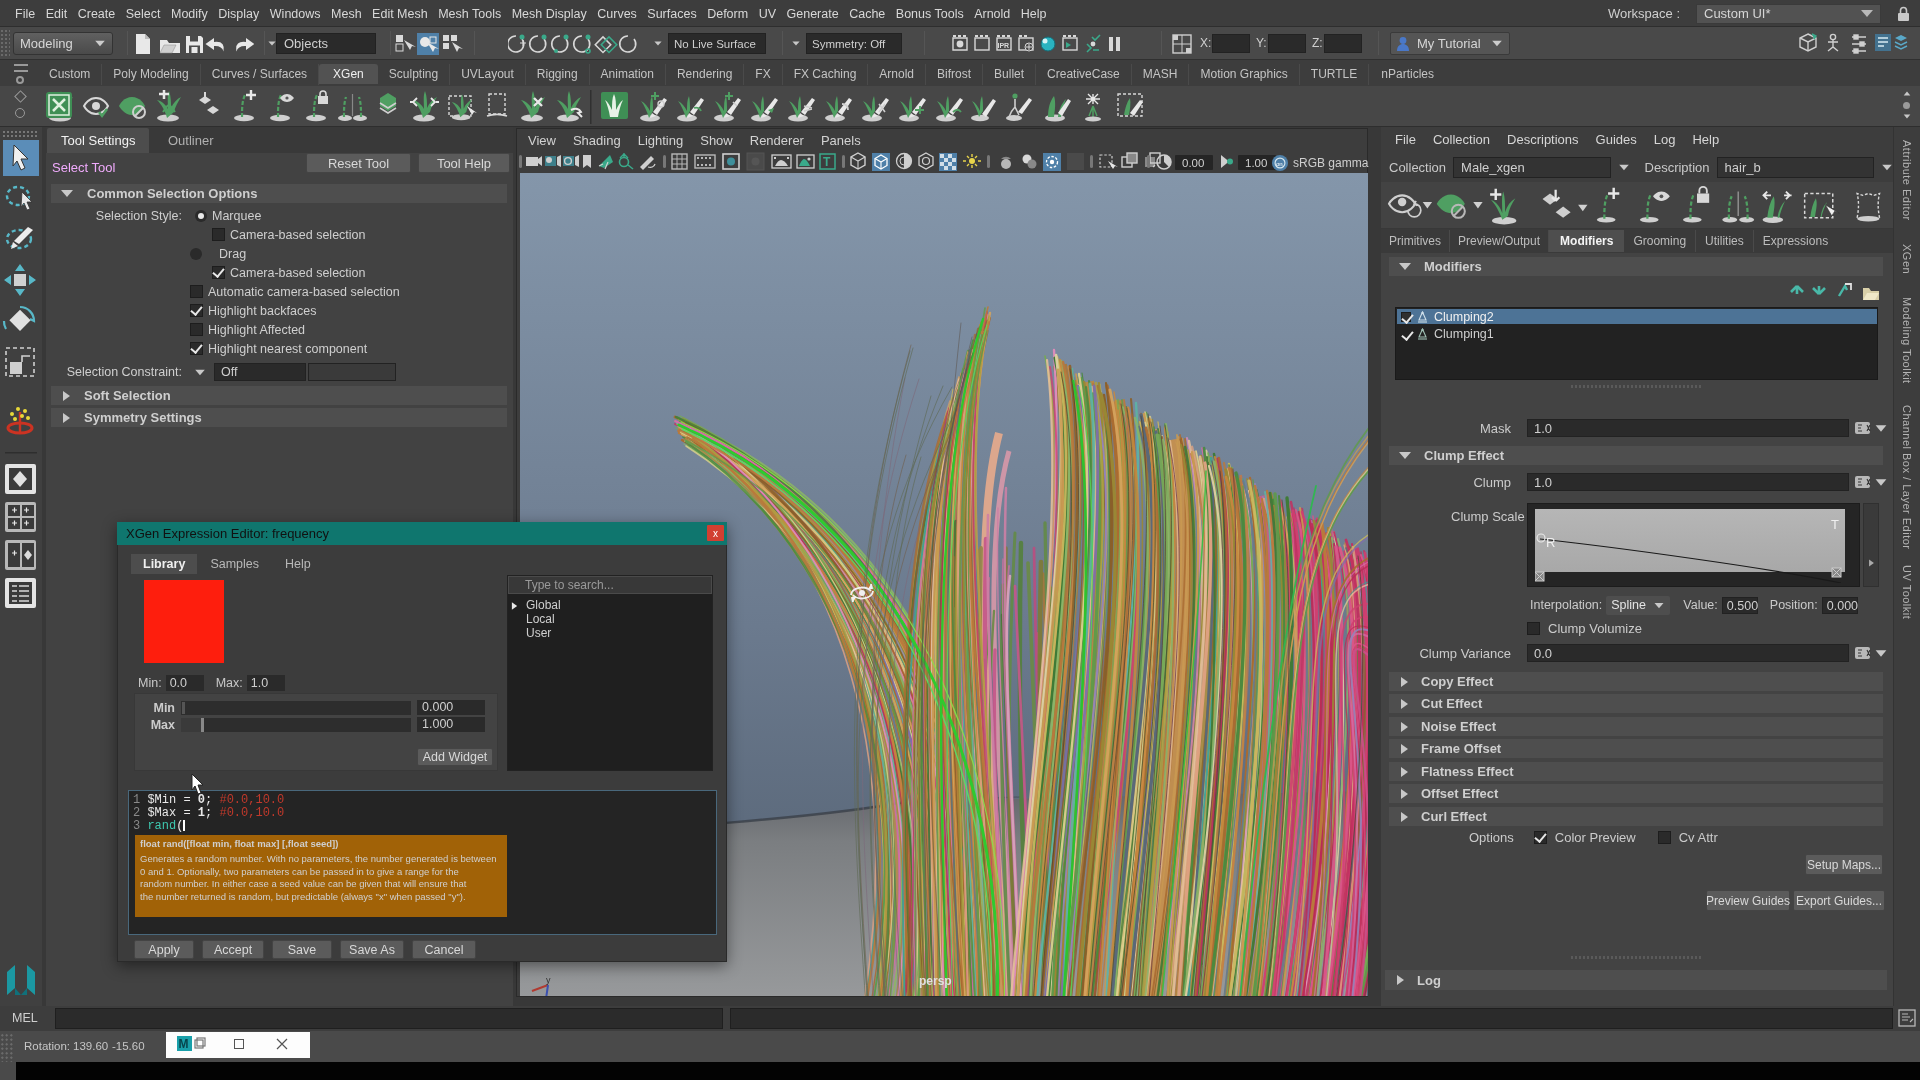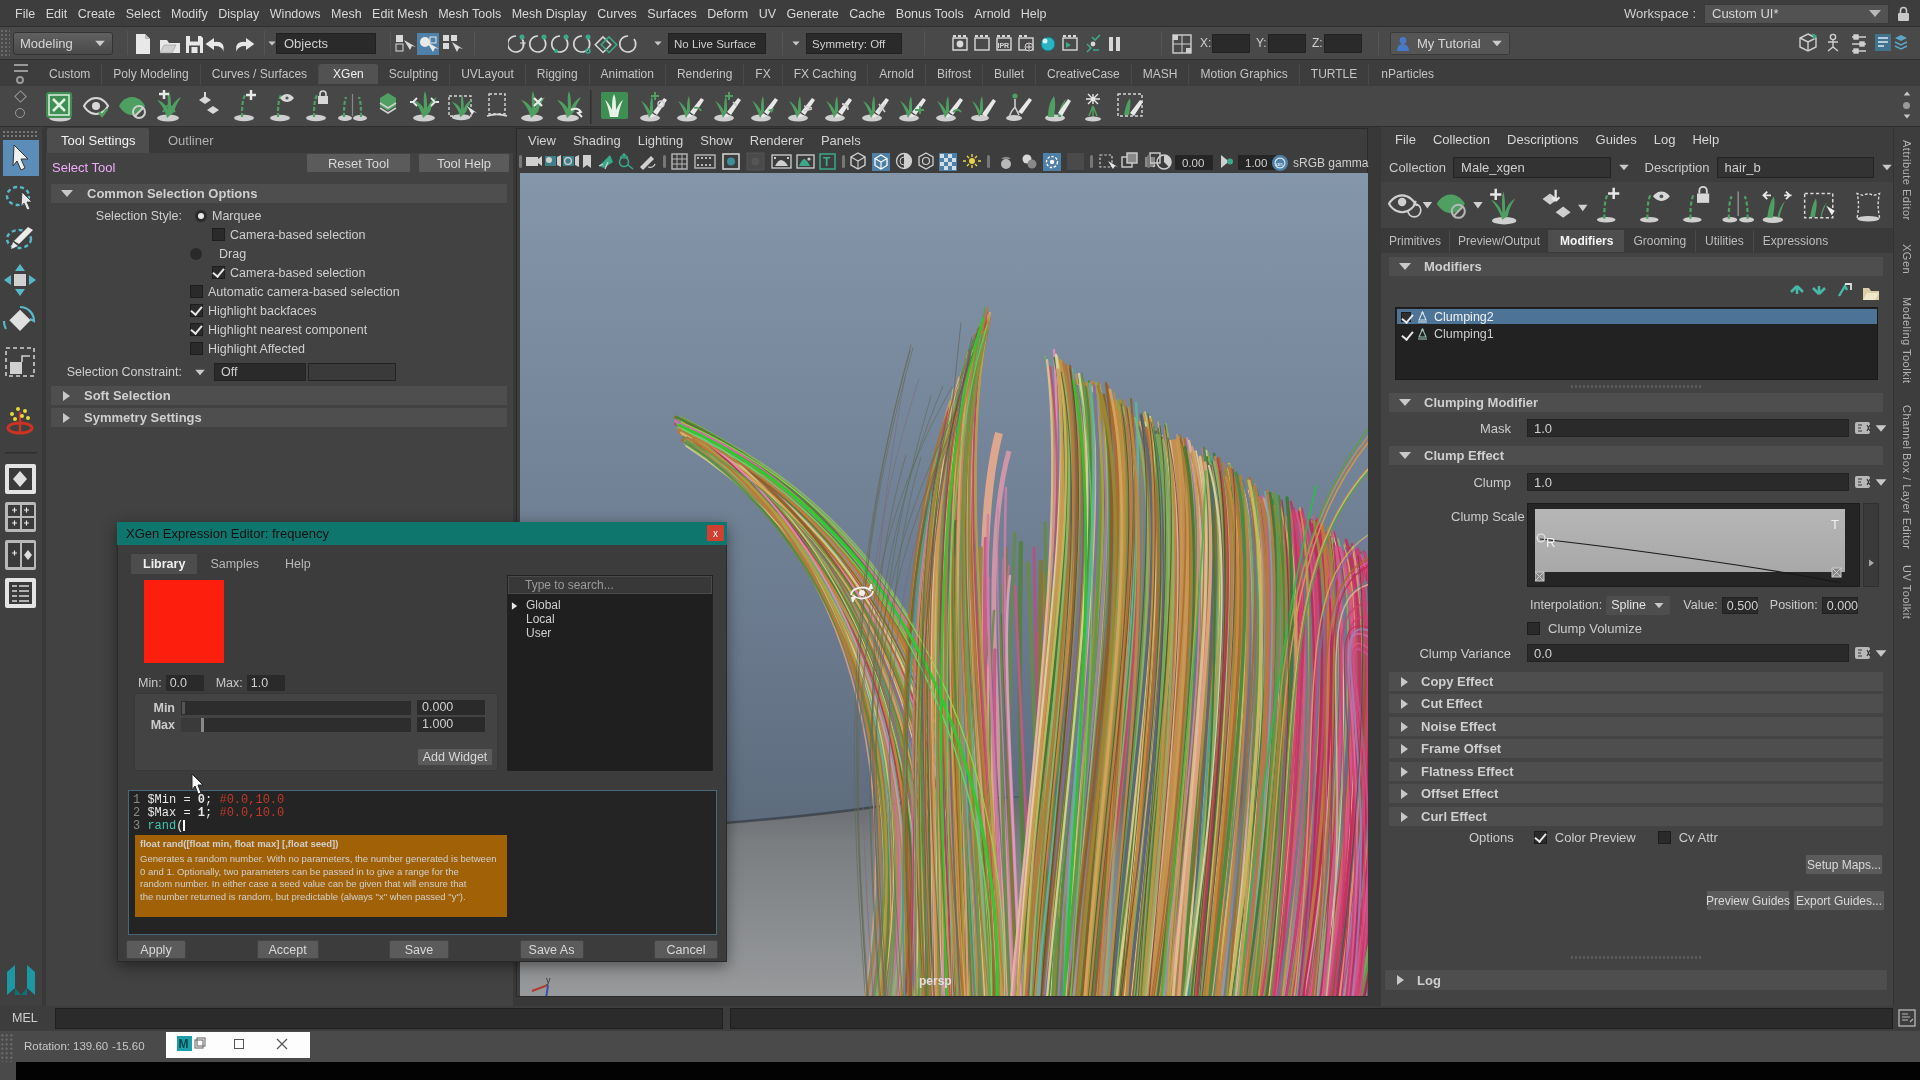--- a/index.html
+++ b/index.html
@@ -34,21 +34,21 @@
       <span>Curves</span>
       <span>Surfaces</span>
       <span>Deform</span>
       <span>UV</span>
       <span>Generate</span>
       <span>Cache</span>
       <span>Bonus Tools</span>
       <span>Arnold</span>
       <span>Help</span>
 </div>
-<div class="abs row" style="right:10px;top:0;height:27px;gap:8px">
+<div class="abs row" style="right:10px;top:0;height:27px;gap:16px">
 <span style="color:#cfcfcf">Workspace :</span>
 <div class="row" style="width:185px;height:20px;background:#525252;border:1px solid #3a3a3a;padding:0 7px;justify-content:space-between">
         <span>Custom UI*</span>
         <span class="tri-d" style="border-top-color:#b8b8b8"></span>
       </div>
 <svg width="13" height="16" viewBox="0 0 13 16">
         <rect x="1" y="7" width="11" height="8" rx="1" fill="#c9c9c9"></rect>
         <path d="M3.5 7V4.5a3 3 0 0 1 6 0V7" stroke="#c9c9c9" stroke-width="1.6" fill="none"></path>
       </svg>
 </div>
@@ -527,27 +527,27 @@
         <span class="cb"></span>
         <span style="margin-left:5px">Automatic camera-based selection</span>
       </div>
 <div class="row" style="height:19px">
         <span style="width:144px"></span>
         <span class="cb on"></span>
         <span style="margin-left:5px">Highlight backfaces</span>
       </div>
 <div class="row" style="height:19px">
         <span style="width:144px"></span>
-        <span class="cb on"></span>
-        <span style="margin-left:5px">Highlight nearest component</span>
+        <span class="cb"></span>
+        <span style="margin-left:5px">Highlight Affected</span>
       </div>
 <div class="row" style="height:19px">
         <span style="width:144px"></span>
-        <span class="cb"></span>
-        <span style="margin-left:5px">Highlight Affected</span>
+        <span class="cb on"></span>
+        <span style="margin-left:5px">Highlight nearest component</span>
       </div>
 <div class="row" style="height:22px;margin-top:3px">
         <span style="width:136px;text-align:right">Selection Constraint:</span>
         <span class="tri-d" style="margin-left:12px;transform:scale(.8)"></span>
         <div class="fld row" style="margin-left:8px;width:92px;height:18px;padding:0 6px">Off</div>
         <div class="fld" style="margin-left:2px;width:88px;height:18px;background:#3a3a3a"></div>
       </div>
 </div>
 <div class="abs hdr row" style="left:5px;top:259px;width:456px;height:19px;gap:14px;padding-left:12px">
       <span class="tri-r"></span>
@@ -1564,24 +1564,20 @@
 <span class="cb on" style="width:10px;height:10px;background:#222;border-color:#222"></span>
 <svg width="11" height="12" viewBox="0 0 11 12">
           <path d="M5.5 1L2 9h7z" fill="none" stroke="#9fc0b4" stroke-width="1.1"></path>
           <path d="M1 11h9" stroke="#9fc0b4" stroke-width="1.1"></path>
           <circle cx="5.5" cy="2" r="1.2" fill="#9fc0b4"></circle>
         </svg>
 <span style="font-size:12.5px;color:#cfcfcf">Clumping1</span>
       </div>
 </div>
 <div class="abs" style="left:190px;top:258px;width:130px;height:3px;background:repeating-linear-gradient(90deg,#5a5a5a 0 2px,transparent 2px 4px)"></div>
-<div class="abs hdr row" style="left:8px;top:266px;width:494px;height:19px;gap:13px;padding-left:10px">
-      <span class="tri-d"></span>
-      <span>Clumping Modifier</span>
-    </div>
 <div class="abs row" style="left:0;top:291px;width:512px;height:20px">
 <span style="width:130px;text-align:right;color:#cbcbcb">Mask</span>
 <div class="fld row" style="margin-left:16px;width:322px;height:18px;padding:0 6px;background:#2a2a2a">1.0</div>
 <svg width="17" height="14" viewBox="0 0 17 14" style="margin-left:5px">
         <rect x="1" y="1" width="15" height="12" rx="2" fill="#b8b8b8"></rect>
         <path d="M4 4h4m-4 3h3m-3 3h4m5-6l3 6m0-6l-3 6" stroke="#333" stroke-width="1.1"></path>
       </svg>
 <span class="tri-d" style="margin-left:4px;transform:scale(.9)"></span>
 </div>
 <div class="abs hdr row" style="left:8px;top:319px;width:494px;height:19px;gap:13px;padding-left:10px">
@@ -1774,21 +1770,21 @@
 <div><span style="color:#8a8a8a">3 </span><span style="color:#3ec9b0">rand</span><span style="color:#e8e8e8">(</span><span style="display:inline-block;width:1.5px;height:11px;background:#fff;vertical-align:-2px"></span></div>
 </div>
 <div class="abs" style="left:6px;top:44px;width:372px;height:82px;background:#a16207;color:#cfcfcf;font-size:9.5px;line-height:12.4px;padding:3px 5px;overflow:hidden">
 <div style="white-space:nowrap"><b>float rand([float min, float max] [,float seed])</b></div>
 <div style="white-space:nowrap;margin-top:3px">Generates a random number. With no parameters, the number generated is between</div>
 <div style="white-space:nowrap">0 and 1. Optionally, two parameters can be passed in to give a range for the</div>
 <div style="white-space:nowrap">random number. In either case a seed value can be given that will ensure that</div>
 <div style="white-space:nowrap">the number returned is random, but predictable (always "x" when passed "y").</div>
 </div>
 </div>
-<div class="abs row" style="left:8px;bottom:2px;width:600px;justify-content:space-between;gap:8px;padding-right:8px">
+<div class="abs row" style="left:16px;bottom:2px;width:600px;justify-content:flex-start;gap:8px;padding-right:8px">
 <div class="btn row" style="width:60px;height:19px;justify-content:center;font-size:12.5px">Apply</div>
 <div class="btn row" style="width:62px;height:19px;justify-content:center;font-size:12.5px">Accept</div>
 <div class="btn row" style="width:60px;height:19px;justify-content:center;font-size:12.5px">Save</div>
 <div class="btn row" style="width:64px;height:19px;justify-content:center;font-size:12.5px">Save As</div>
 <div class="btn row" style="width:64px;height:19px;justify-content:center;font-size:12.5px">Cancel</div>
 </div>
 <svg class="abs" style="left:72px;top:228px" width="16" height="24" viewBox="0 0 16 24">
         <path d="M2 1l11 11-5 0 3 8-3 1-3-8-3 4z" fill="#fff" stroke="#222" stroke-width="1"></path>
       </svg>
 </div>

